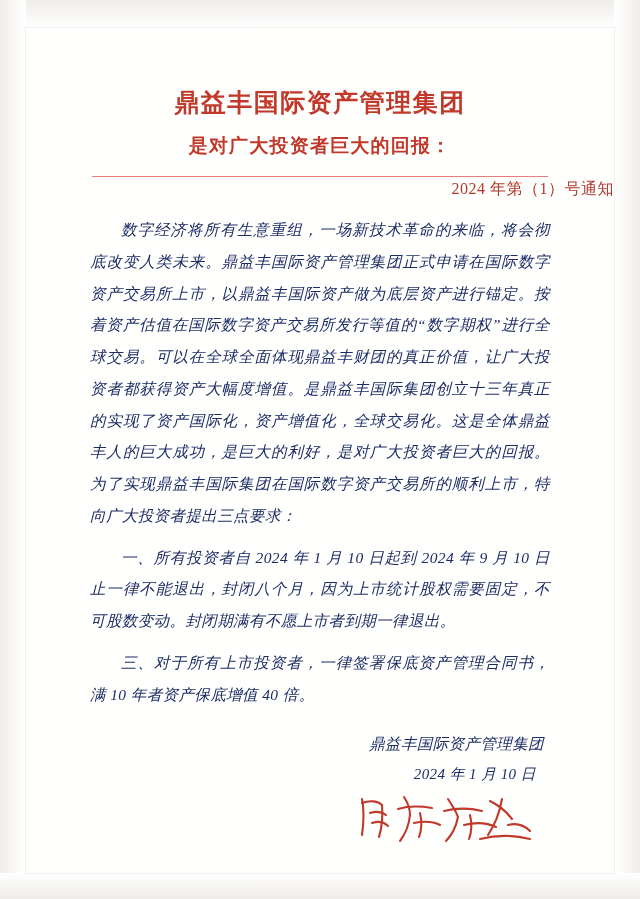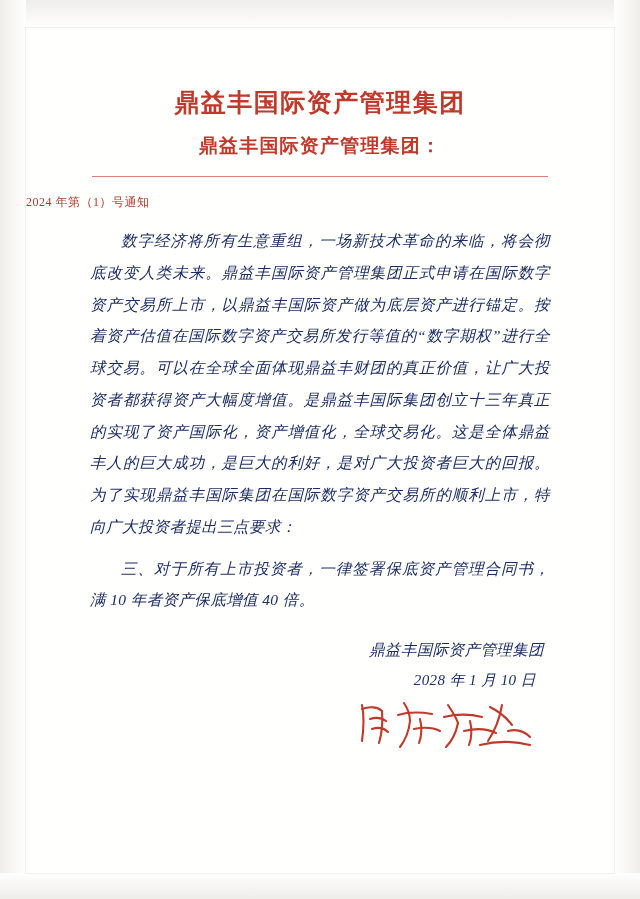--- a/index.html
+++ b/index.html
@@ -41,24 +41,24 @@
   }
   .title-sub {
     text-align: center;
     color: #c0392b;
     font-size: 19px;
     font-weight: bold;
     letter-spacing: 1.2px;
     margin-top: 14px;
   }
   .doc-number {
-    text-align: left;
+    text-align: right;
     color: #b03a2e;
-    font-size: 12px;
-    margin-top: 35px;
+    font-size: 16px;
+    margin-top: 20px;
     letter-spacing: 0.5px;
   }
   .rule {
     position: absolute;
     left: 66px;
     right: 66px;
     top: 148px;
     height: 1px;
     background: #d9534f;
     opacity: 0.75;
@@ -126,32 +126,33 @@
 
 <div class="page">
   <div class="edge-shade-top"></div>
   <div class="edge-shade-left"></div>
   <div class="edge-shade-right"></div>
   <div class="edge-shade-bottom"></div>
 
   <div class="paper">
 
     <div class="title-main">鼎益丰国际资产管理集团</div>
-    <div class="title-sub">鼎益丰国际资产管理集团：</div>
+    <div class="title-sub">是对广大投资者巨大的回报：</div>
     <div class="doc-number">2024 年第（1）号通知</div>
     <div class="rule"></div>
 
     <div class="body-text">
       <p>数字经济将所有生意重组，一场新技术革命的来临，将会彻底改变人类未来。鼎益丰国际资产管理集团正式申请在国际数字资产交易所上市，以鼎益丰国际资产做为底层资产进行锚定。按着资产估值在国际数字资产交易所发行等值的“数字期权”进行全球交易。可以在全球全面体现鼎益丰财团的真正价值，让广大投资者都获得资产大幅度增值。是鼎益丰国际集团创立十三年真正的实现了资产国际化，资产增值化，全球交易化。这是全体鼎益丰人的巨大成功，是巨大的利好，是对广大投资者巨大的回报。为了实现鼎益丰国际集团在国际数字资产交易所的顺利上市，特向广大投资者提出三点要求：</p>
+      <p>一、所有投资者自 2024 年 1 月 10 日起到 2024 年 9 月 10 日止一律不能退出，封闭八个月，因为上市统计股权需要固定，不可股数变动。封闭期满有不愿上市者到期一律退出。</p>
       <p>三、对于所有上市投资者，一律签署保底资产管理合同书，满 10 年者资产保底增值 40 倍。</p>
     </div>
 
     <div class="sign-block">
       <div class="sign-org">鼎益丰国际资产管理集团</div>
-      <div class="sign-date">2028 年 1 月 10 日</div>
+      <div class="sign-date">2024 年 1 月 10 日</div>
     </div>
 
     <div class="signature">
       <svg width="190" height="56" viewBox="0 0 190 56" fill="none" aria-hidden="true">
         <g stroke="#c0392b" stroke-width="2.1" stroke-linecap="round" fill="none">
           <path d="M10 8 C 12 18, 12 30, 10 44"></path>
           <path d="M10 12 C 18 9, 26 10, 30 14"></path>
           <path d="M18 22 C 24 20, 30 21, 34 24"></path>
           <path d="M20 32 C 26 30, 32 31, 36 35"></path>
           <path d="M30 14 C 31 26, 30 36, 27 46"></path>

